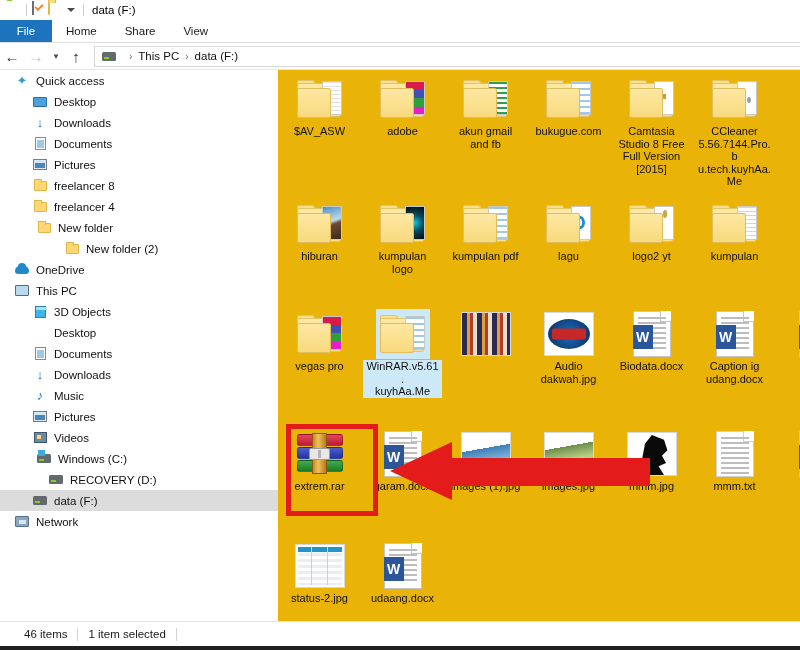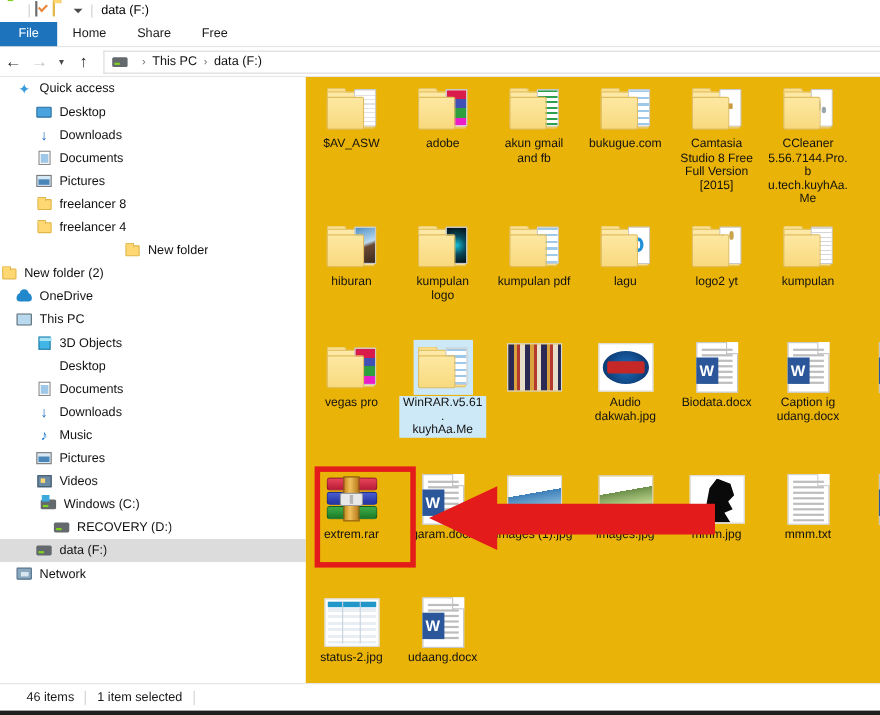--- a/index.html
+++ b/index.html
@@ -374,21 +374,21 @@
       <span class="qat-caret"></span>
       <span class="qat-sep"></span>
     </div>
     <span class="title-text">data (F:)</span>
   </div>
 
   <div class="ribbon">
     <div class="tab file">File</div>
     <div class="tab">Home</div>
     <div class="tab">Share</div>
-    <div class="tab">Free</div>
+    <div class="tab">View</div>
   </div>
 
   <div class="addressbar">
     <div class="navbtn">←</div>
     <div class="navbtn disabled">→</div>
     <div class="navbtn small">▾</div>
     <div class="navbtn">↑</div>
     <div class="addr-field">
       <span class="nav-ico">
           <span class="i-drive"></span>
@@ -436,27 +436,27 @@
           <span class="i-folder"></span>
         </span>
         <span class="nav-label">freelancer 8</span>
       </div>
       <div class="nav-item" style="padding-left: 32px;">
         <span class="nav-ico">
           <span class="i-folder"></span>
         </span>
         <span class="nav-label">freelancer 4</span>
       </div>
-      <div class="nav-item" style="padding-left: 24px; justify-content: center;">
+      <div class="nav-item" style="padding-left: 36px;">
         <span class="nav-ico">
           <span class="i-folder"></span>
         </span>
         <span class="nav-label">New folder</span>
       </div>
-      <div class="nav-item" style="">
+      <div class="nav-item" style="padding-left: 32px; margin-left: 32px;">
         <span class="nav-ico">
           <span class="i-folder"></span>
         </span>
         <span class="nav-label">New folder (2)</span>
       </div>
       <div class="nav-item" style="padding-left: 14px;">
         <span class="nav-ico">
           <span class="i-cloud"></span>
         </span>
         <span class="nav-label">OneDrive</span>

